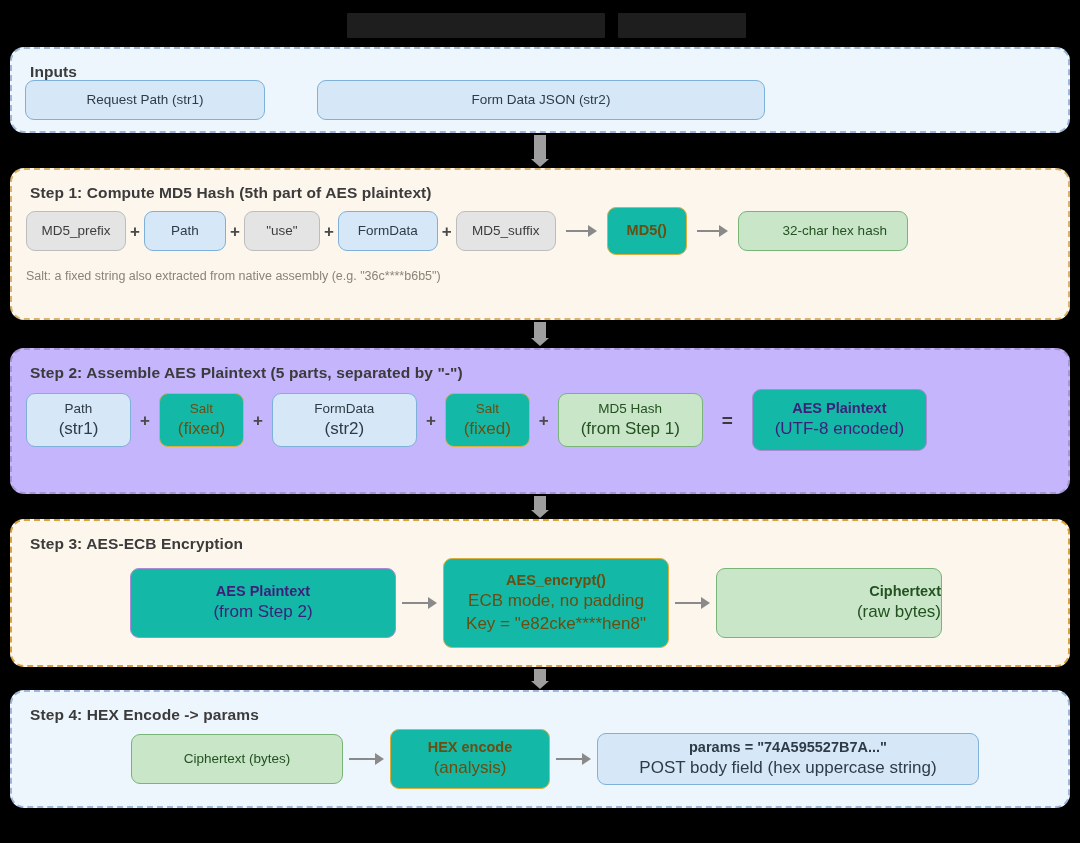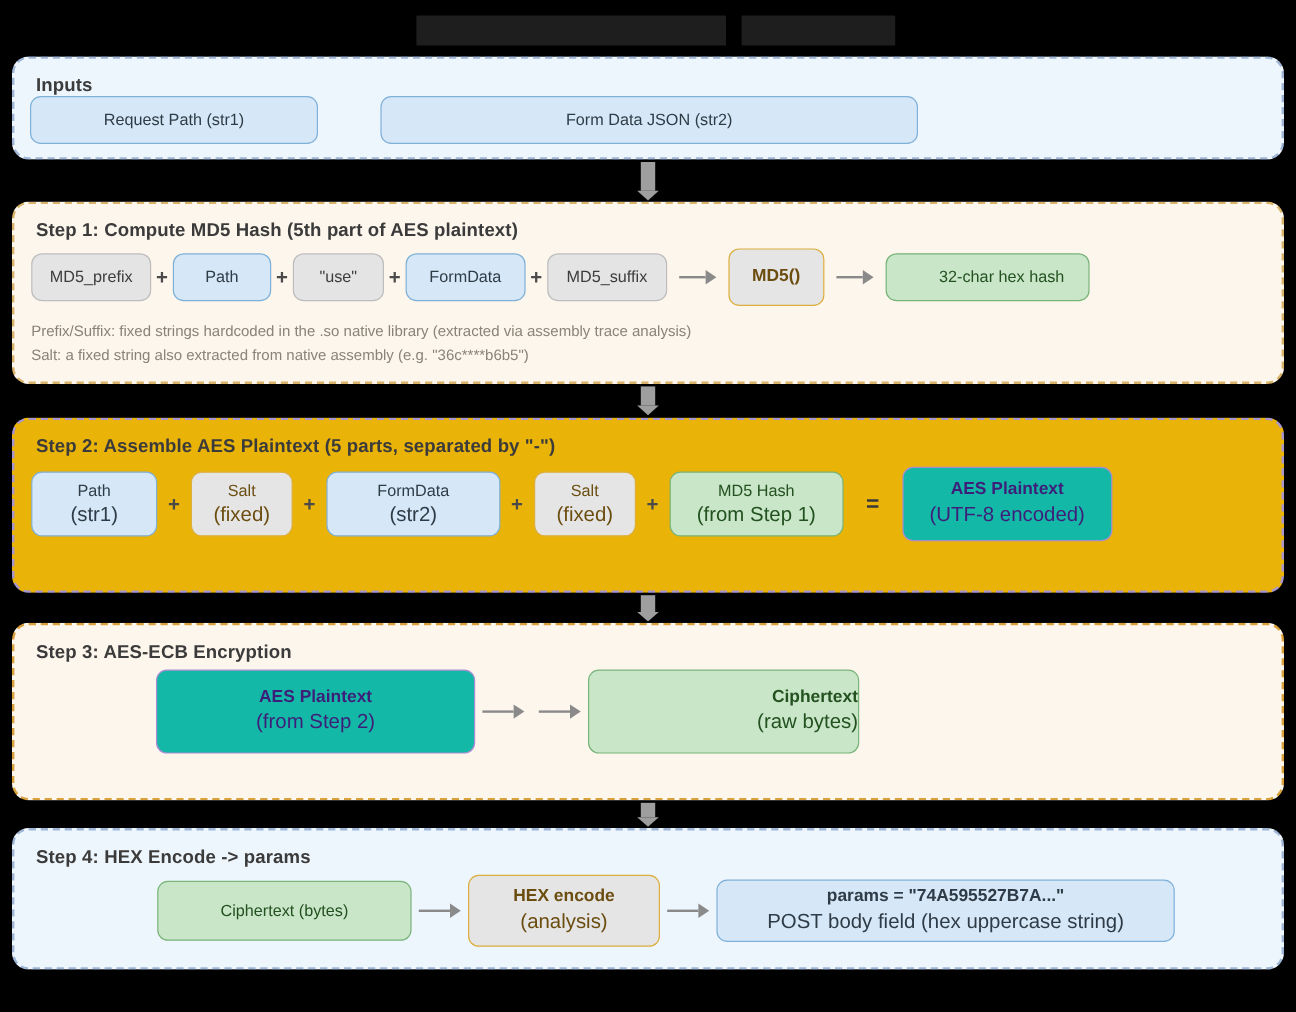--- a/index.html
+++ b/index.html
@@ -23,21 +23,21 @@
     border-radius:14px;
     box-shadow: 4px 4px 6px rgba(0,0,0,0.55);
   }
   .card-title {
     font-size:15.5px; font-weight:bold; color:#3b3b3b;
     padding:14px 0 0 18px; letter-spacing:0.1px;
   }
 
   .inputs-card  { top:47px;  height:86px;  background:#eef6fd; border:2px dashed #9fb6d6; }
   .step1-card   { top:168px; height:152px; background:#fdf6ec; border:2px dashed #d9b36a; }
-  .step2-card   { top:348px; height:146px; background:#eab308; border:2px dashed #a795cf; }
+  .step2-card   { top:348px; height:146px; background:#c4b5fd; border:2px dashed #a795cf; }
   .step3-card   { top:519px; height:148px; background:#fdf6ec; border:2px dashed #d9a13c; }
   .step4-card   { top:690px; height:118px; background:#eef6fd; border:2px dashed #9fb6d6; }
 
   
   .connector { position:absolute; left:531px; width:18px; }
   .connector .stem { width:12px; margin:0 auto; background:#9e9e9e; }
   .connector .head {
     width:0; height:0; margin:0 auto;
     border-left:9px solid transparent; border-right:9px solid transparent;
     border-top:8px solid #9e9e9e;
@@ -55,21 +55,21 @@
   .node {
     display:flex; flex-direction:column; align-items:center; justify-content:center;
     border-radius:9px; text-align:center; line-height:1.34;
   }
   .node .t1 { font-size:13.5px; }
   .node .t2 { font-size:17px; }
   .node.bold .t1 { font-weight:bold; font-size:14.5px; }
 
   .n-blue   { background:#d6e8f7; border:1.5px solid #7fb0d8; color:#2f3b46; }
   .n-gray   { background:#e4e4e4; border:1.5px solid #bdbdbd; color:#3d3d3d; }
-  .n-yellow { background:#e5e5e5; border:1.5px solid #dcae3d; color:#6b4d10; }
+  .n-yellow { background:#14b8a6; border:1.5px solid #dcae3d; color:#6b4d10; }
   .n-green  { background:#c9e6c9; border:1.5px solid #79b479; color:#23511f; }
   .n-purple { background:#14b8a6; border:1.5px solid #a98bd4; color:#3d1f7a; }
 
   .plus { font-size:17px; font-weight:bold; color:#4a4a4a; line-height:1; }
   .eq   { font-size:19px; font-weight:bold; color:#3a3a3a; line-height:1; }
 
   
   .harrow { display:flex; align-items:center; }
   .harrow .bar { height:2.5px; background:#8a8a8a; }
   .harrow .tip {
@@ -182,21 +182,20 @@
     </div>
     <div class="harrow" style="margin:0 6px;">
       <div class="bar" style="width:22px;"></div>
         <div class="tip"></div>
     </div>
     <div class="node n-green w-hash">
       <span class="t1">32-char hex hash</span>
     </div>
   </div>
   <div class="s1-note">
-    <div>Prefix/Suffix: fixed strings hardcoded in the .so native library (extracted via assembly trace analysis)</div>
     <div>Salt: a fixed string also extracted from native assembly (e.g. "36c****b6b5")</div>
   </div>
 
   <div class="connector conn2">
     <div class="stem"></div>
     <div class="head"></div>
   </div>
 
   <div class="card step2-card">
     <div class="card-title">Step 2: Assemble AES Plaintext (5 parts, separated by "-")</div>
@@ -243,20 +242,25 @@
   </div>
   <div class="s3-row">
     <div class="node n-purple bold w-s3pt">
       <span class="t1">AES Plaintext</span>
       <span class="t2">(from Step 2)</span>
     </div>
     <div class="harrow s3-gap1">
       <div class="bar"></div>
         <div class="tip"></div>
     </div>
+    <div class="node n-yellow bold w-s3fn">
+      <span class="t1">AES_encrypt()</span>
+      <span class="t2">ECB mode, no padding</span>
+      <span class="t2">Key = "e82cke****hen8"</span>
+    </div>
     <div class="harrow s3-gap2">
       <div class="bar"></div>
         <div class="tip"></div>
     </div>
     <div class="node n-green bold w-s3ct">
       <span class="t1">Ciphertext</span>
       <span class="t2">(raw bytes)</span>
     </div>
   </div>
 

